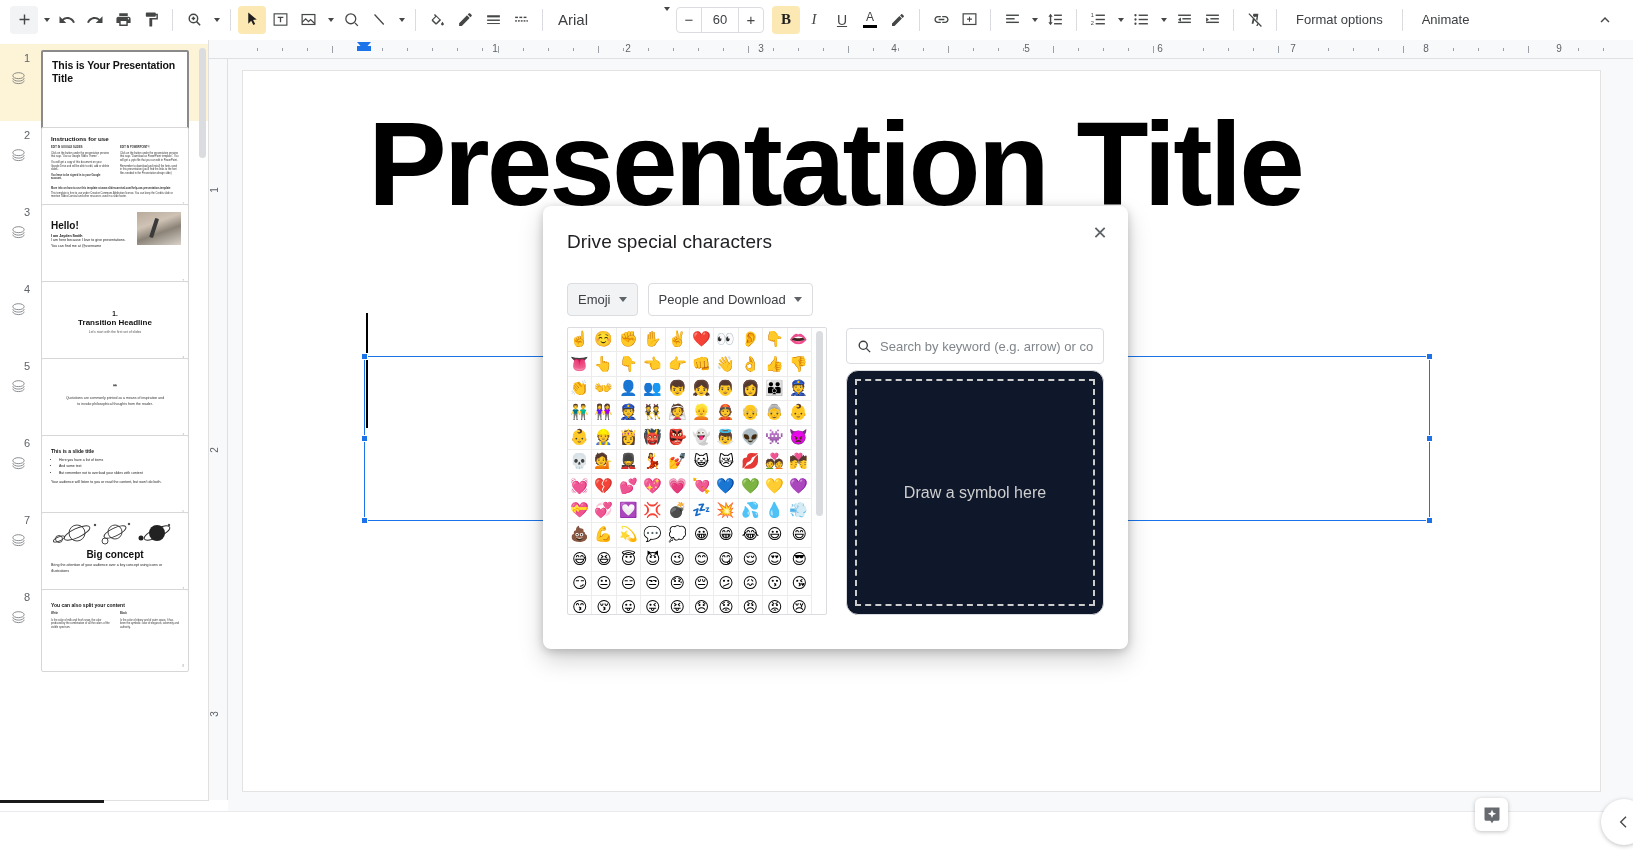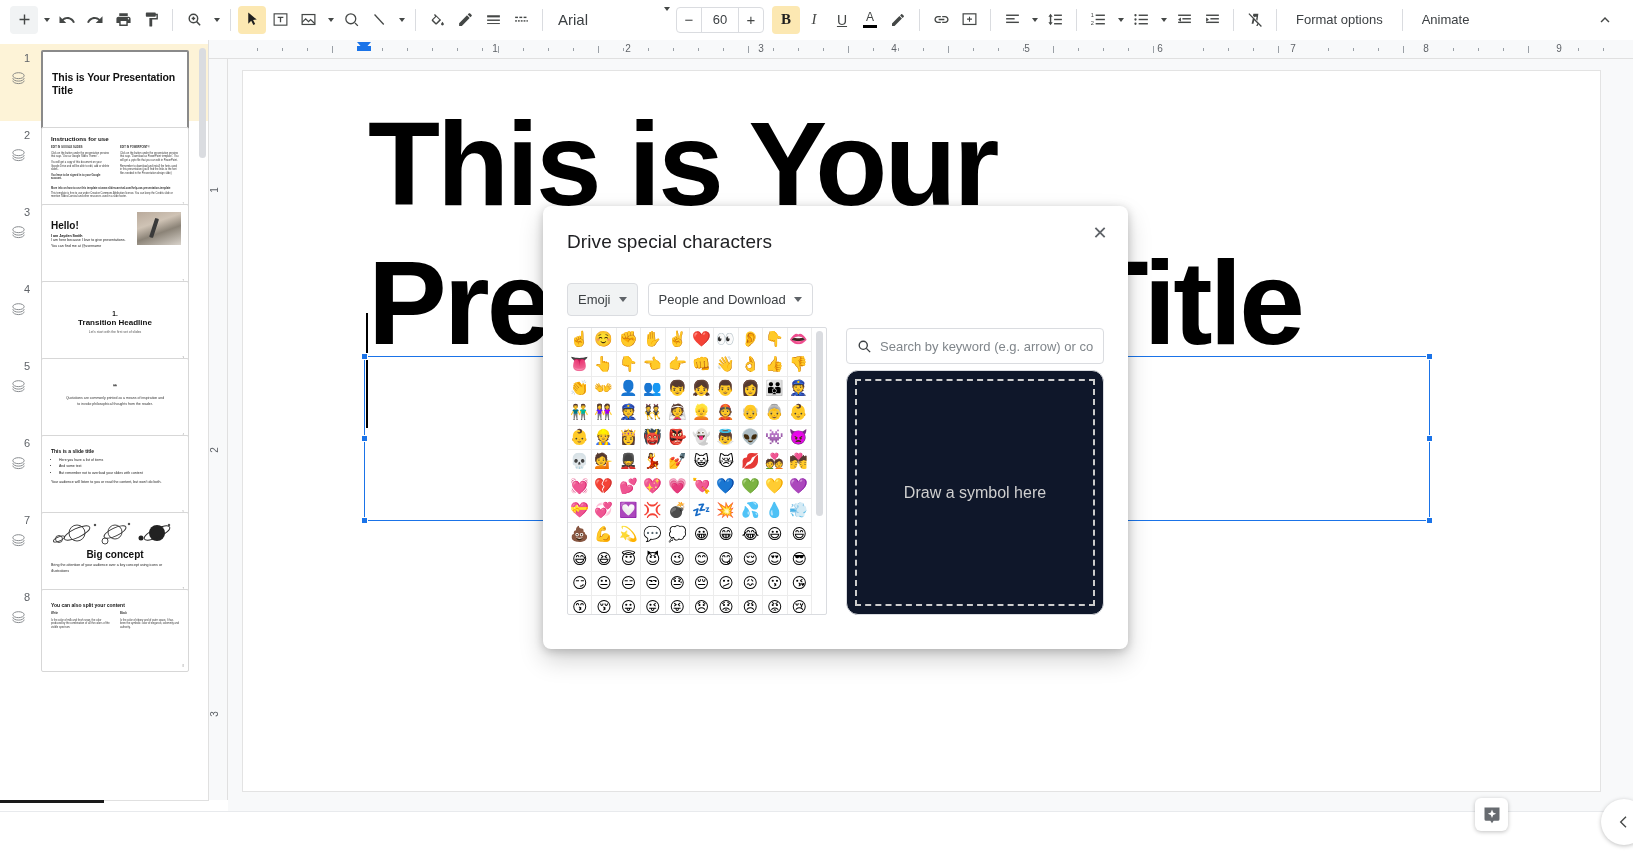--- a/index.html
+++ b/index.html
@@ -565,21 +565,21 @@
 
       <div class="slide-row selected">
         <div class="slide-num">1</div>
         <svg class="layers-icon" width="17" height="17" viewBox="0 0 24 24" fill="none" stroke="#5f6368" stroke-width="1.4">
             <ellipse cx="12" cy="8" rx="8" ry="4.2"></ellipse>
             <path d="M4 11.5c0 2.3 3.6 4.2 8 4.2s8-1.9 8-4.2"></path>
             <path d="M4 15c0 2.3 3.6 4.2 8 4.2s8-1.9 8-4.2"></path>
           </svg>
         <div class="thumb">
           <div class="thumb-content">
-            <div class="t-title-lg" style="margin-top:12px;">This is Your Presentation Title</div>
+            <div class="t-title-lg" style="margin-top:0;">This is Your Presentation Title</div>
           </div>
         </div>
       </div>
 
       <div class="slide-row">
         <div class="slide-num">2</div>
         <svg class="layers-icon" width="17" height="17" viewBox="0 0 24 24" fill="none" stroke="#5f6368" stroke-width="1.4">
             <ellipse cx="12" cy="8" rx="8" ry="4.2"></ellipse>
             <path d="M4 11.5c0 2.3 3.6 4.2 8 4.2s8-1.9 8-4.2"></path>
             <path d="M4 15c0 2.3 3.6 4.2 8 4.2s8-1.9 8-4.2"></path>
@@ -850,21 +850,20 @@
     <div class="tick-v minor" style="top:560px"></div>
       <div class="tick-v minor" style="top:590px"></div>
     <div class="tick-v major" style="top:620px"></div>
     <div class="tick-v minor" style="top:690px"></div>
       <div class="tick-v minor" style="top:720px"></div>
   </div>
 
   <div class="canvas-area">
     <div class="slide-canvas">
       <div class="big-title">
-        <div>This is Your</div>
         <div>Presentation Title</div>
       </div>
     </div>
   </div>
 
   <div class="caret-line"></div>
 
   <div class="sel-box">
     <div class="handle" style="left:-4px;top:-4px;"></div>
     <div class="handle" style="right:-4px;top:-4px;"></div>

